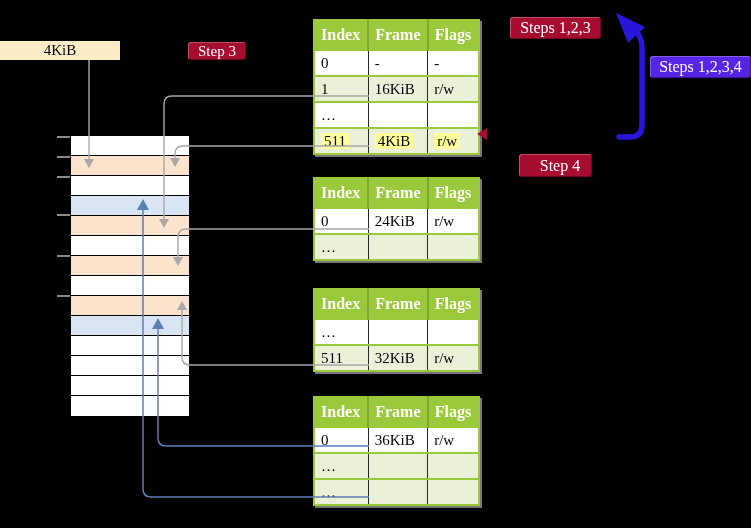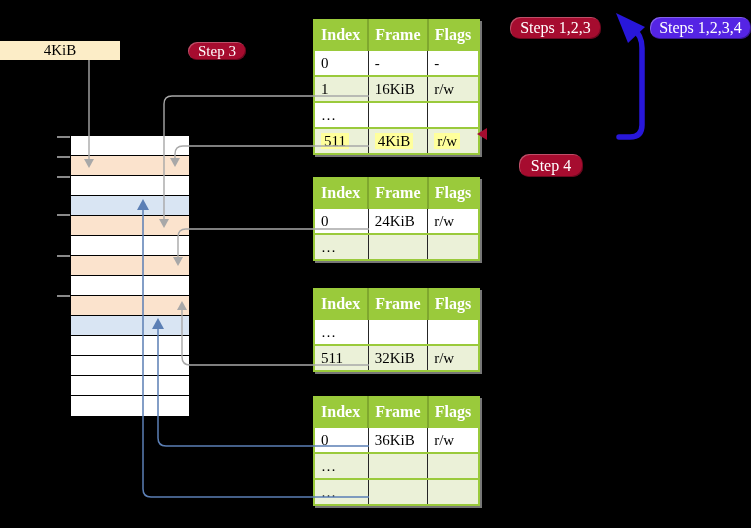--- a/index.html
+++ b/index.html
@@ -1,27 +1,27 @@
 <!DOCTYPE html>
 <html style="--bg: #000000; --beige: #fcedc7; --label-red: #a60c2f; --label-violet: #5524e4; --arrow-blue: #2817da; --header-green: #9aca3b; --row-green: #ebf1d8; --highlight-yellow: #ffff9c; --peach: #fbe3cd; --blue-row: #d9e5f3; --line-grey: #a8a8a8; --line-steelblue: #5b7fb5;"><head>
 <meta charset="utf-8">
 <style>
   html,body{margin:0;padding:0;background:#000;}
   .canvas{position:relative;width:751px;height:528px;background:var(--bg,#000);overflow:hidden;
           font-family:"Liberation Serif","DejaVu Serif",serif;}
-  .pill{position:absolute;text-align:center;color:#fff;border-radius:10px;
+  .pill{position:absolute;text-align:center;color:#fff;border-radius:3px;
         box-shadow:inset 1px 1px 0 rgba(255,255,255,.28), inset -1px -1px 0 rgba(0,0,0,.35);}
   .red{background:var(--label-red,#a60c2f);}
-  .violet{background:var(--label-violet,#5524e4);}
+  .violet{background:var(--label-violet,#5524e4);margin-top:39px;}
   .beigebox{position:absolute;left:0;top:41px;width:120px;height:19px;line-height:19px;
         text-align:center;color:#000;background:var(--beige,#fcedc7);font-size:15px;}
   .step0{left:188px;top:42px;width:58px;height:18px;line-height:18px;font-size:15px;}
   .steps123{left:510px;top:17px;width:91px;height:22px;line-height:22px;font-size:16px;}
   .steps1234{left:650px;top:17px;width:101px;height:22px;line-height:22px;font-size:16px;}
-  .step4{left:519px;top:154px;width:64px;height:23px;line-height:23px;font-size:16px;}
+  .step4{left:519px;top:154px;width:64px;height:23px;line-height:23px;font-size:16px;padding-left:9px;}
 
   .memory{position:absolute;left:70px;top:135px;width:120px;height:281px;border:1px solid #000;
           box-sizing:border-box;background:#fff;}
   .memrow{height:20px;box-sizing:border-box;border-bottom:1px solid #000;}
   .memrow:last-child{border-bottom:none;}
 
   .ptable{position:absolute;left:313px;}
   table{border-collapse:collapse;width:167px;background:#fff;
         box-shadow:2px 2px 0 rgba(140,140,140,.85);
         font-family:"Liberation Serif","DejaVu Serif",serif;}

